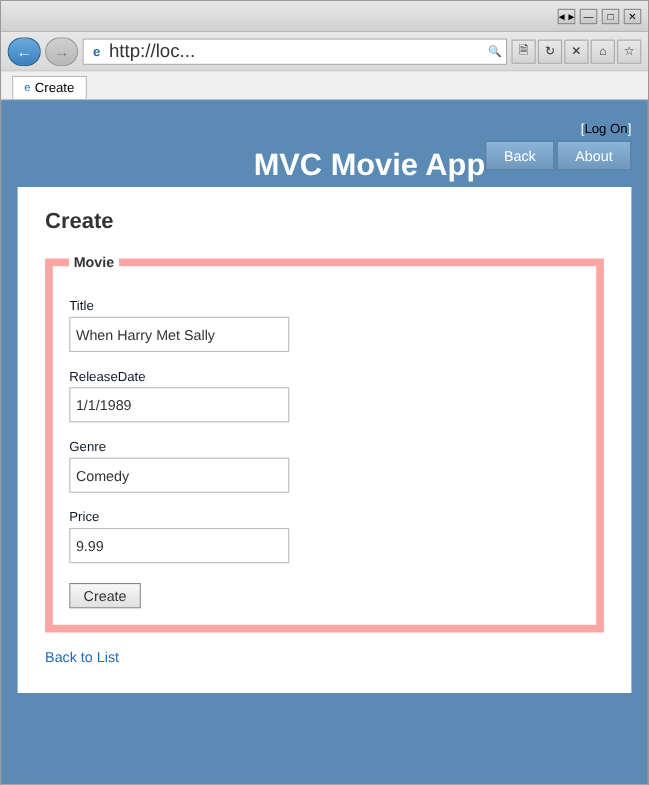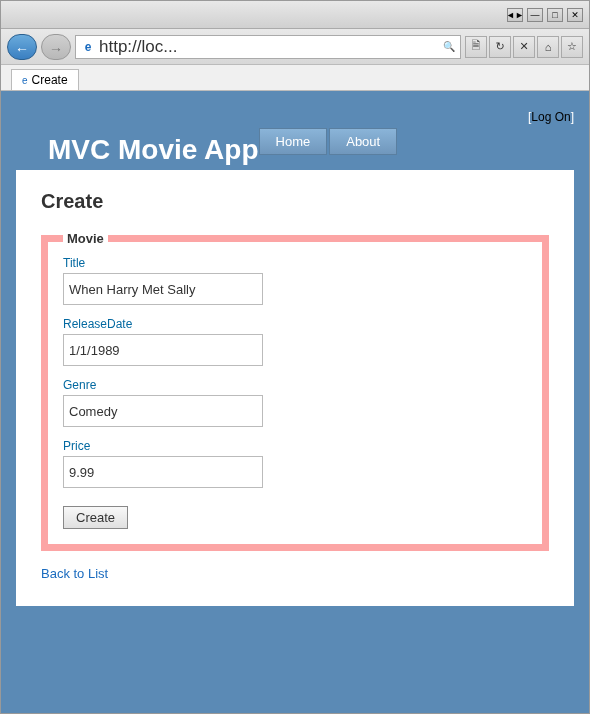--- a/index.html
+++ b/index.html
@@ -242,22 +242,23 @@
       padding: 0 4px;
     }
 
     .form-field {
       margin-bottom: 12px;
     }
 
     .form-label {
       display: block;
       font-size: 12px;
-      color: #0369a1;
+      color: #0f172a;
       margin-bottom: 3px;
+      margin-top: 15px;
     }
 
     .form-input {
       width: 200px;
       height: 32px;
       border: 1px solid #bbb;
       padding: 2px 5px;
       font-size: 13px;
       color: #333;
       background: white;
@@ -275,24 +276,23 @@
 
     .back-link {
       color: #1a6bbf;
       text-decoration: none;
       font-size: 13px;
       display: inline-block;
     }
 
     .header-row {
       display: flex;
-      justify-content: flex-start;
+      justify-content: flex-end;
       align-items: flex-end;
       margin-bottom: 0;
-      margin-left: 32px;
     }
   </style>
 </head>
 <body>
 
 <div class="browser-window">
 
   <div class="browser-titlebar">
     <div class="title-btn">◄►</div>
     <div class="title-btn">—</div>
@@ -331,21 +331,21 @@
 
       <div class="login-bar">
         <span class="login-brackets">[ </span>
         <a class="login-link" href="#">Log On</a>
         <span class="login-brackets"> ]</span>
       </div>
 
       <div class="header-row">
         <div class="app-title">MVC Movie App</div>
         <div class="nav-bar">
-          <a class="nav-button" href="#">Home</a>
+          <a class="nav-button" href="#">Back</a>
           <a class="nav-button" href="#">About</a>
         </div>
       </div>
 
       <div class="main-card">
         <h1 class="page-title">Create</h1>
 
         <form>
           <fieldset class="form-fieldset">
             <legend class="form-legend">Movie</legend>

